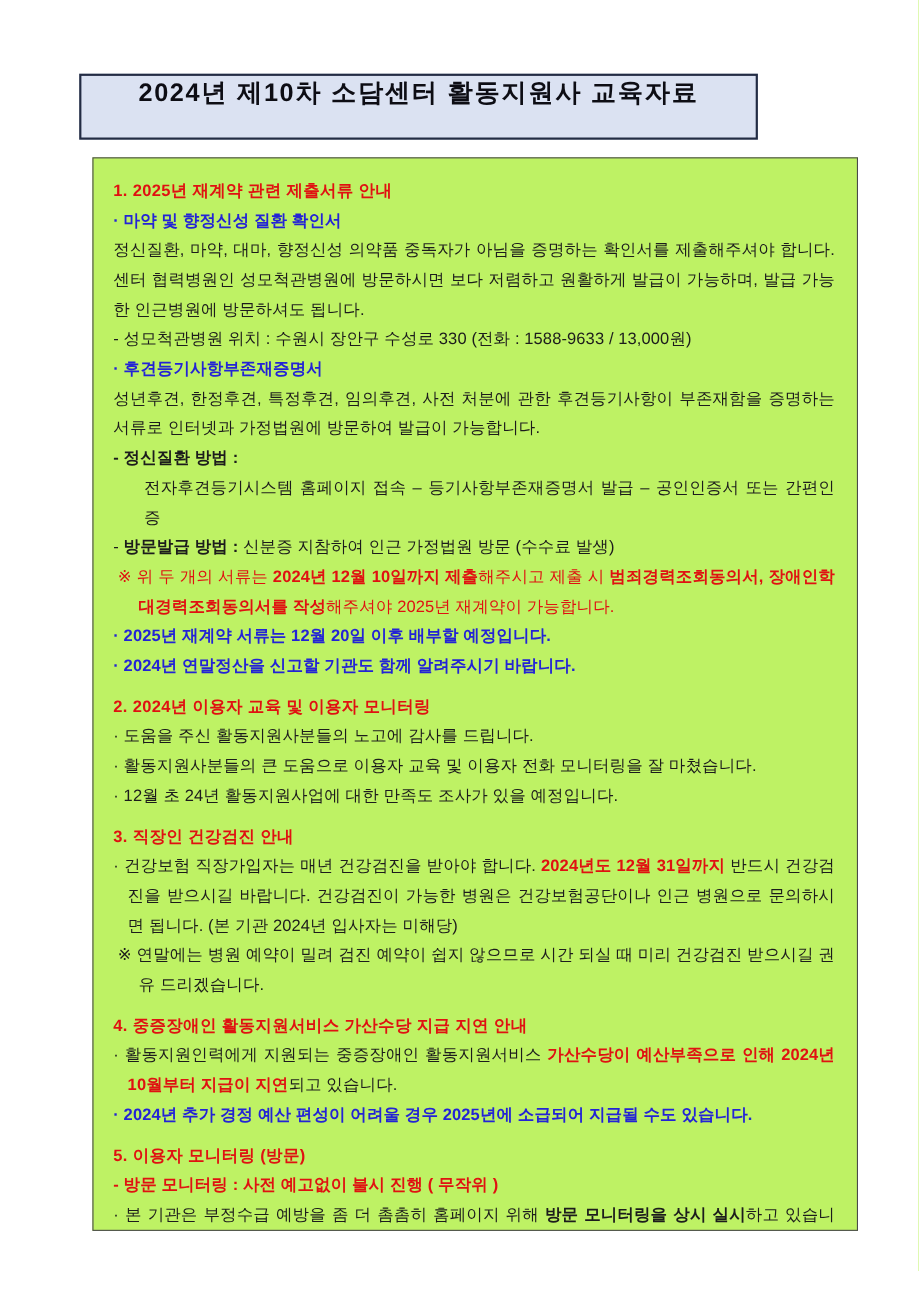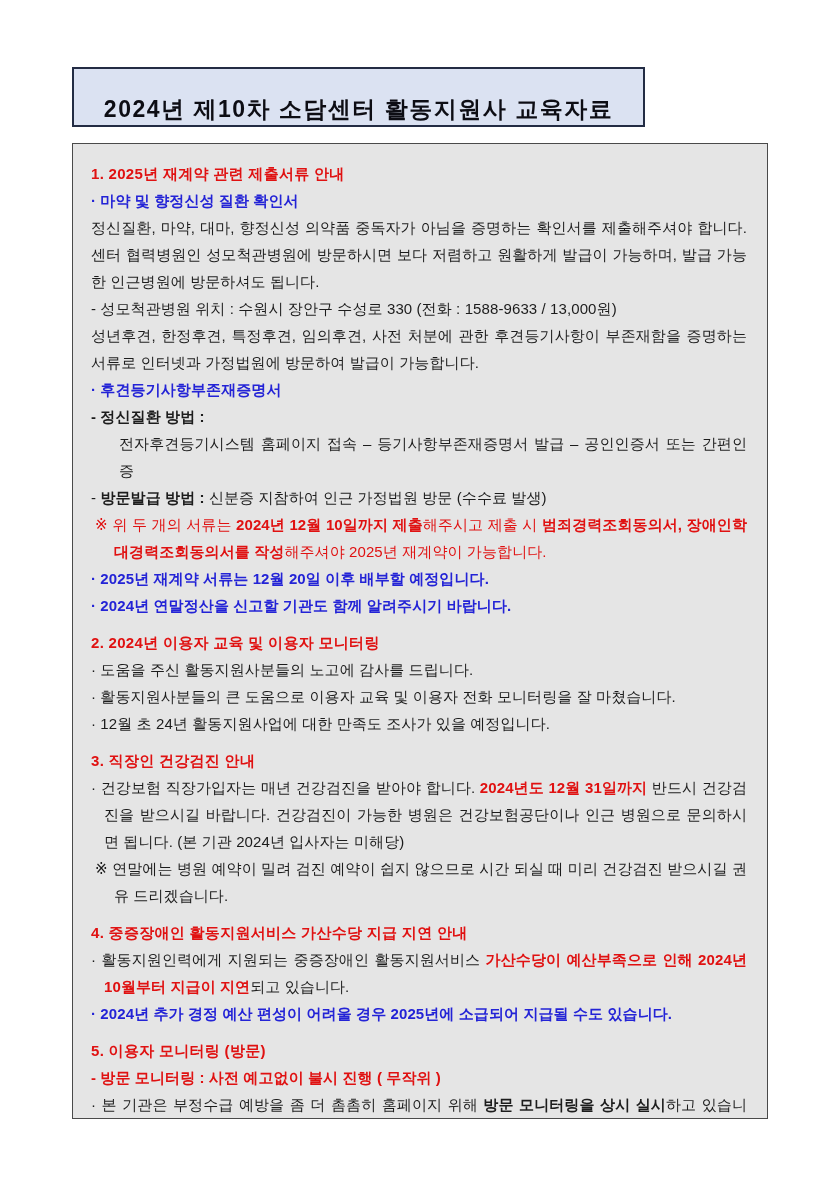--- a/index.html
+++ b/index.html
@@ -11,33 +11,33 @@
     --text-color:#1c1c1c;
   }
   *{box-sizing:border-box;}
   html,body{margin:0;padding:0;}
   body{
     width:835px;height:1181px;position:relative;background:#ffffff;
     font-family:"Liberation Sans","DejaVu Sans",sans-serif;
     color:var(--text-color);
   }
   .title-box{
-    position:absolute;left:72px;top:67px;width:573px;height:60px;
+    position:absolute;left:72px;top:67px;width:617px;height:60px;
     background:var(--title-box-bg);
     border:2px solid var(--title-box-border);
-    display:flex;align-items:flex-end;justify-content:center;
+    display:flex;align-items:flex-start;justify-content:center;
   }
   .title{
     font-size:23px;font-weight:700;letter-spacing:1.5px;color:#0d0d14;
     white-space:nowrap;
   }
   .content-box{
-    position:absolute;left:72px;top:143px;width:696px;height:976px;
+    position:absolute;left:84px;top:143px;width:696px;height:976px;
     border:1.5px solid var(--content-box-border);
-    background:#e5e5e5;
+    background:#bef264;
     padding:16px 20px 0 18px;
     overflow:hidden;
   }
   .section{margin:0;}
   .section + .section{margin-top:10px;}
   .line{
     margin:0;font-size:15px;line-height:27px;text-align:justify;
     letter-spacing:0.1px;
   }
   .sec-head{
@@ -65,22 +65,22 @@
   <span class="title">2024년 제10차 소담센터 활동지원사 교육자료</span>
 </div>
 
 <div class="content-box">
 
   <div class="section">
     <p class="line sec-head">1. 2025년 재계약 관련 제출서류 안내</p>
     <p class="line blue-head li">· 마약 및 향정신성 질환 확인서</p>
     <p class="line ind1">정신질환, 마약, 대마, 향정신성 의약품 중독자가 아님을 증명하는 확인서를 제출해주셔야 합니다. 센터 협력병원인 성모척관병원에 방문하시면 보다 저렴하고 원활하게 발급이 가능하며, 발급 가능한 인근병원에 방문하셔도 됩니다.</p>
     <p class="line ind1">- 성모척관병원 위치 : 수원시 장안구 수성로 330 (전화 : 1588-9633 / 13,000원)</p>
+    <p class="line blue-head li">· 후견등기사항부존재증명서</p>
     <p class="line ind1">성년후견, 한정후견, 특정후견, 임의후견, 사전 처분에 관한 후견등기사항이 부존재함을 증명하는 서류로 인터넷과 가정법원에 방문하여 발급이 가능합니다.</p>
-    <p class="line blue-head li">· 후견등기사항부존재증명서</p>
     <p class="line ind1 b">- 정신질환 방법 :</p>
     <p class="line ind2">전자후견등기시스템 홈페이지 접속 – 등기사항부존재증명서 발급 – 공인인증서 또는 간편인증</p>
     <p class="line ind1"><span>- </span><span class="b">방문발급 방법 : </span><span>신분증 지참하여 인근 가정법원 방문 (수수료 발생)</span></p>
     <p class="line note-red note"><span>※ 위 두 개의 서류는 </span><span class="b u">2024년 12월 10일까지 제출</span><span>해주시고 제출 시 </span><span class="b">범죄경력조회동의서, 장애인학대경력조회동의서를 작성</span><span>해주셔야 2025년 재계약이 가능합니다.</span></p>
     <p class="line blue-line li">· 2025년 재계약 서류는 12월 20일 이후 배부할 예정입니다.</p>
     <p class="line blue-line li">· 2024년 연말정산을 신고할 기관도 함께 알려주시기 바랍니다.</p>
   </div>
 
   <div class="section">
     <p class="line sec-head">2. 2024년 이용자 교육 및 이용자 모니터링</p>

